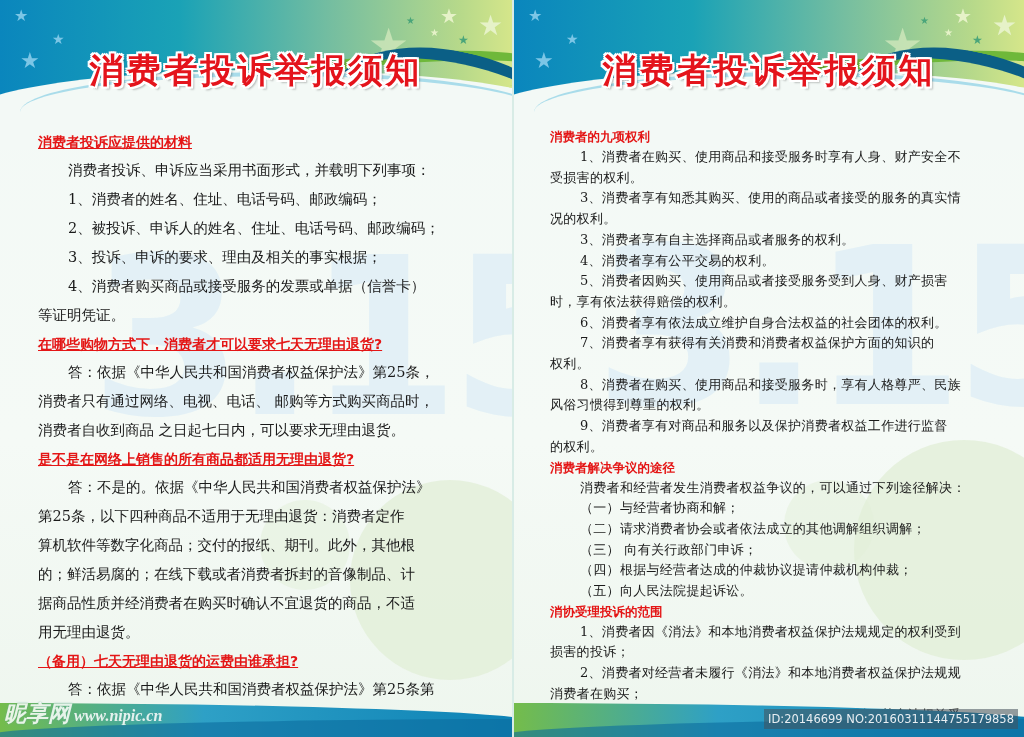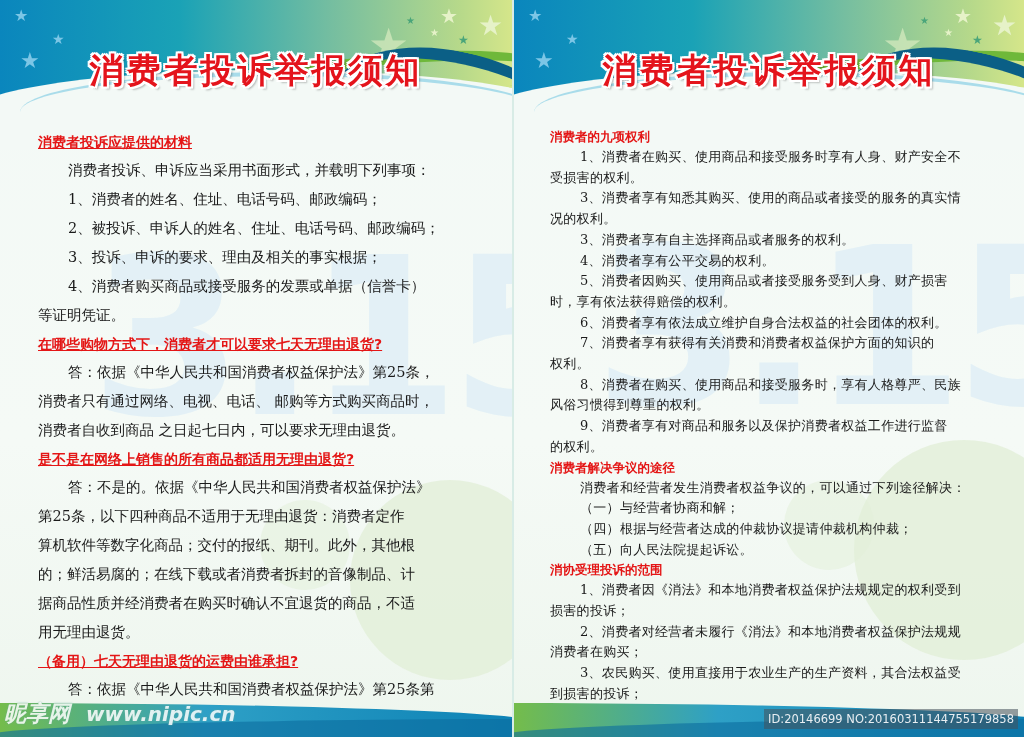--- a/index.html
+++ b/index.html
@@ -55,21 +55,21 @@
   .left .h-red { font-size:14px; line-height:28px;text-decoration:underline; }
   .left .p { line-height:29px; }
   .indent { padding-left:30px; }
   .right .h-red { font-size:12.5px; line-height:20px; }
   .right .p { line-height:20.7px; letter-spacing:.3px; }
   .right .indent2 { padding-left:30px; }
   .right .indent-small { padding-left:30px; }
 
   .wm-nipic { position:absolute; left:4px; bottom:8px; color:#ffffff; font-family:"DejaVu Sans", sans-serif;
               font-weight:bold; font-style:italic; font-size:22px; opacity:.85; text-shadow:0 0 2px #6a9; }
-  .wm-nipic .url { font-size:20px; margin-left:16px; }
+  .wm-nipic .url { font-size:16px; margin-left:4px;font-family:Liberation Serif, serif; }
   .wm-id { position:absolute; right:6px; bottom:8px; background:rgba(70,80,90,.55); color:#e8eef2;
            font-family:"DejaVu Sans", sans-serif; font-size:11.5px; padding:3px 4px; }
 </style>
 </head>
 <body>
 
 <div class="panel left">
   <div class="banner">
     <span class="star" style="left:14px;top:8px;font-size:16px;">★</span>
     <span class="star" style="left:52px;top:32px;font-size:14px;">★</span>
@@ -164,20 +164,22 @@
     <div class="p indent2">7、消费者享有获得有关消费和消费者权益保护方面的知识的</div>
     <div class="p">权利。</div>
     <div class="p indent2">8、消费者在购买、使用商品和接受服务时，享有人格尊严、民族</div>
     <div class="p">风俗习惯得到尊重的权利。</div>
     <div class="p indent2">9、消费者享有对商品和服务以及保护消费者权益工作进行监督</div>
     <div class="p">的权利。</div>
 
     <div class="h-red">消费者解决争议的途径</div>
     <div class="p indent2">消费者和经营者发生消费者权益争议的，可以通过下列途径解决：</div>
     <div class="p indent-small">（一）与经营者协商和解；</div>
+    <div class="p indent-small">（二）请求消费者协会或者依法成立的其他调解组织调解；</div>
+    <div class="p indent-small">（三） 向有关行政部门申诉；</div>
     <div class="p indent-small">（四）根据与经营者达成的仲裁协议提请仲裁机构仲裁；</div>
     <div class="p indent-small">（五）向人民法院提起诉讼。</div>
 
     <div class="h-red">消协受理投诉的范围</div>
     <div class="p indent2">1、消费者因《消法》和本地消费者权益保护法规规定的权利受到</div>
     <div class="p">损害的投诉；</div>
     <div class="p indent2">2、消费者对经营者未履行《消法》和本地消费者权益保护法规规</div>
     <div class="p">消费者在购买；</div>
     <div class="p indent2">3、农民购买、使用直接用于农业生产的生产资料，其合法权益受</div>
     <div class="p">到损害的投诉；</div>

